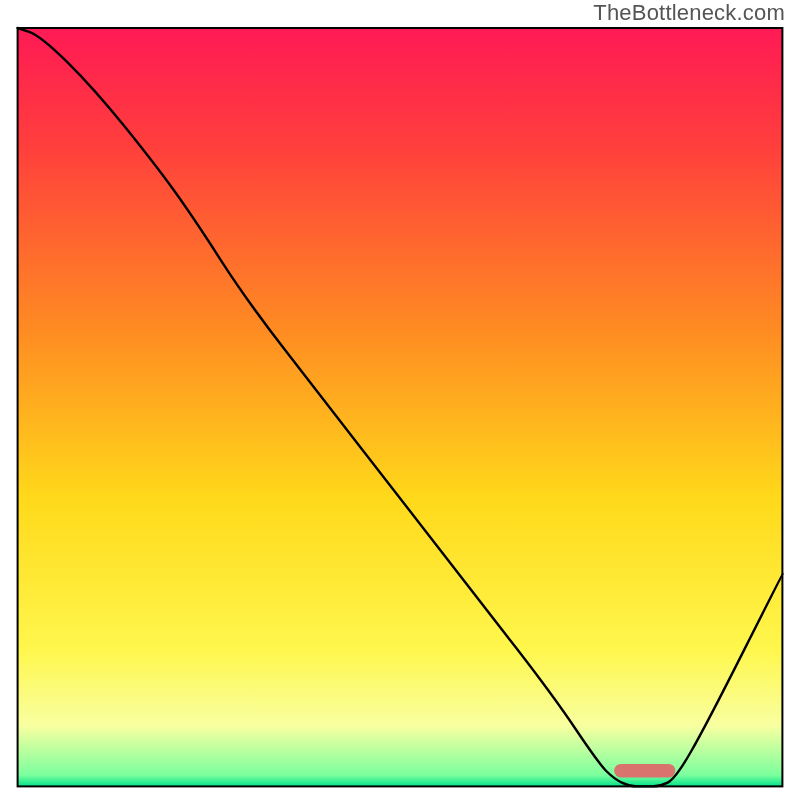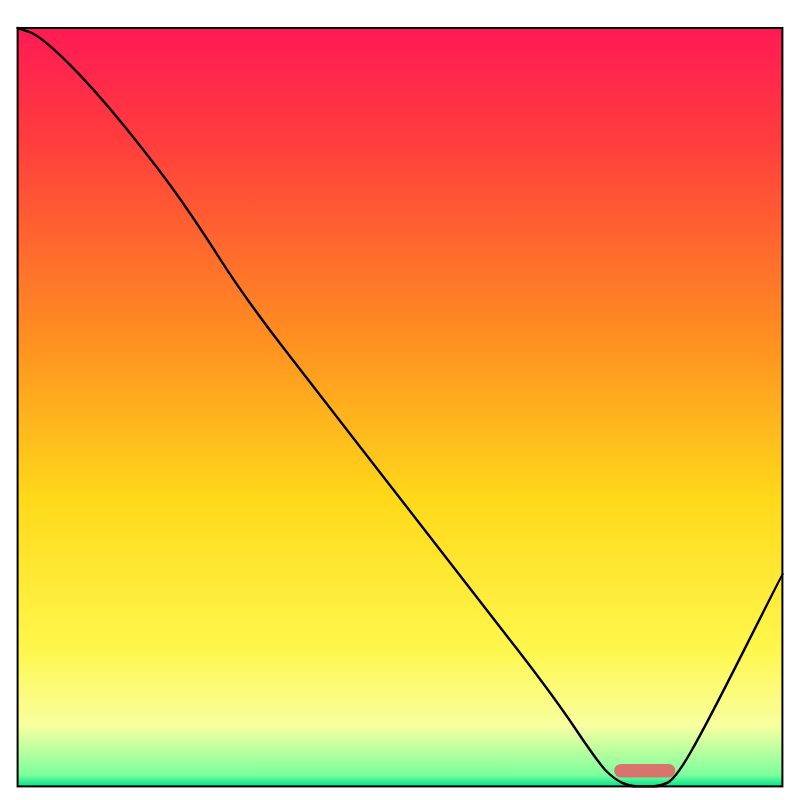--- a/index.html
+++ b/index.html
@@ -23,20 +23,21 @@
   }
   svg {
     position: absolute;
     top: 0;
     left: 0;
   }
 </style>
 </head>
 <body>
 <div class="wrapper">
+  <div class="watermark">TheBottleneck.com</div>
   <svg id="chart-svg" width="800" height="800" viewBox="0 0 800 800">
       <defs>
         <linearGradient id="bg-grad" x1="0" y1="0" x2="0" y2="1">
           <stop offset="0%" stop-color="#ff1a55"></stop>
           <stop offset="15%" stop-color="#ff3d3d"></stop>
           <stop offset="40%" stop-color="#ff8c22"></stop>
           <stop offset="62%" stop-color="#ffd91a"></stop>
           <stop offset="82%" stop-color="#fff74d"></stop>
           <stop offset="92%" stop-color="#f8ffa0"></stop>
           <stop offset="98.5%" stop-color="#7cff9e"></stop>

